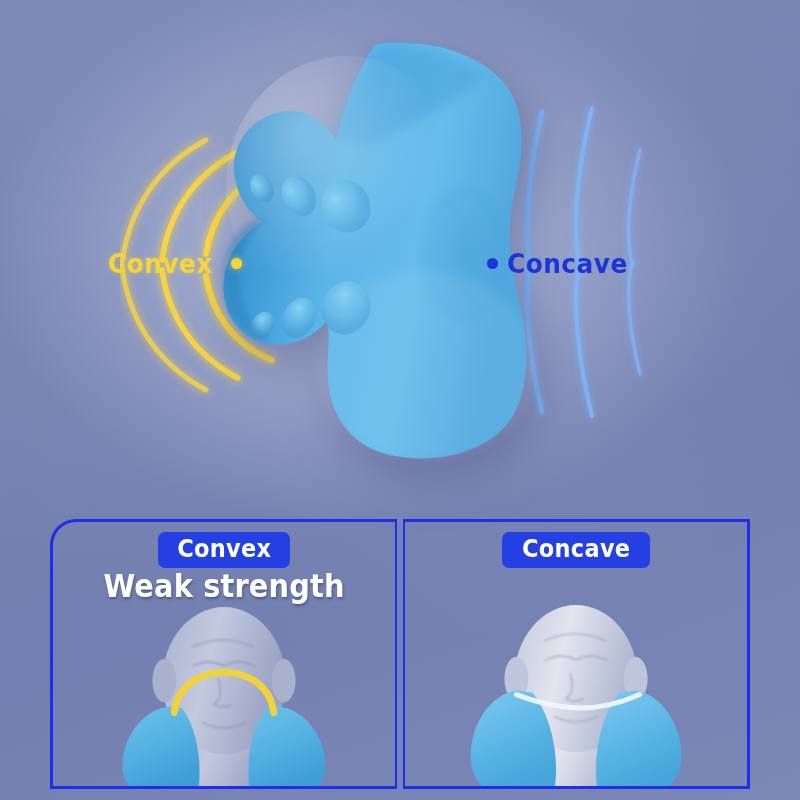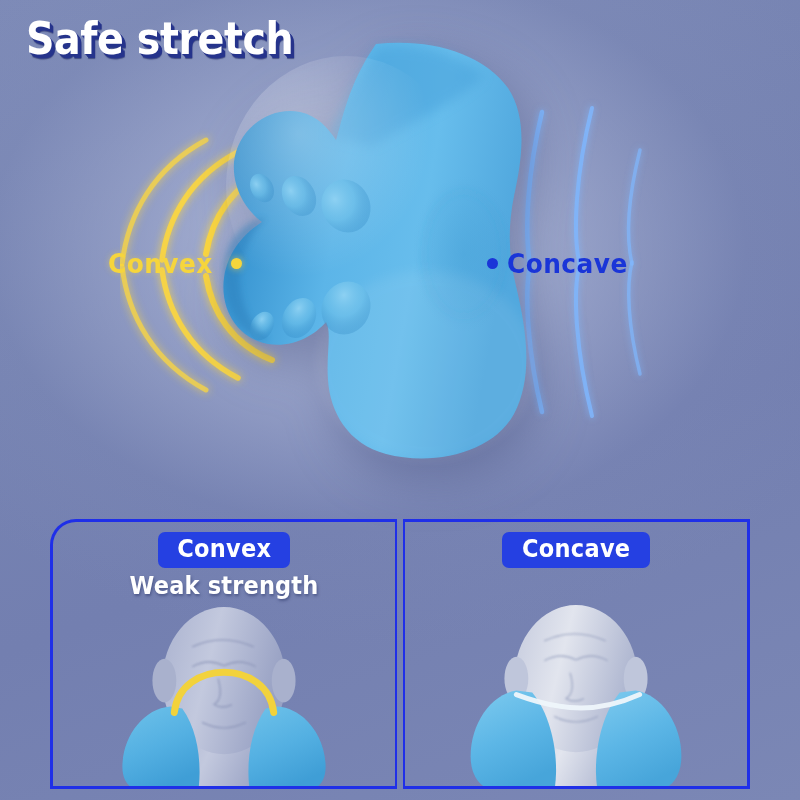--- a/index.html
+++ b/index.html
@@ -148,43 +148,40 @@
     padding: 4px 14px 6px 14px;
     border-radius: 7px;
     letter-spacing: 0.3px;
   }
   .badge span { display:inline-block; transform: scaleX(0.9); }
   .sub {
     margin-top: 3px;
     color: #ffffff;
     font-family: "DejaVu Sans", sans-serif;
     font-weight: 700;
-    font-size: 25px;
+    font-size: 32px;
     line-height: 30px;
     letter-spacing: 0.2px;
     text-shadow: 1px 2px 3px rgba(40,50,100,0.5);
   }
   .sub span { display:inline-block; transform: scaleX(0.9); }
 
   .figure {
     position: absolute;
     left: 0;
     top: 72px;
     width: 100%;
     height: 198px;
   }
 </style>
 </head>
 <body>
 
 <div id="stage">
 
-  <div id="title-wrap">
-    <div id="title">Safe stretch</div>
-  </div>
 
   <div id="hero">
 
     <svg id="arcs-left" width="260" height="420" viewBox="0 0 260 420" style="position:absolute;left:120px;top:60px;">
       <defs>
         <filter id="glowY" x="-60%" y="-60%" width="220%" height="220%">
           <feGaussianBlur stdDeviation="4.5" result="b"></feGaussianBlur>
           <feMerge>
               <feMergeNode in="b"></feMergeNode>
               <feMergeNode in="SourceGraphic"></feMergeNode>

